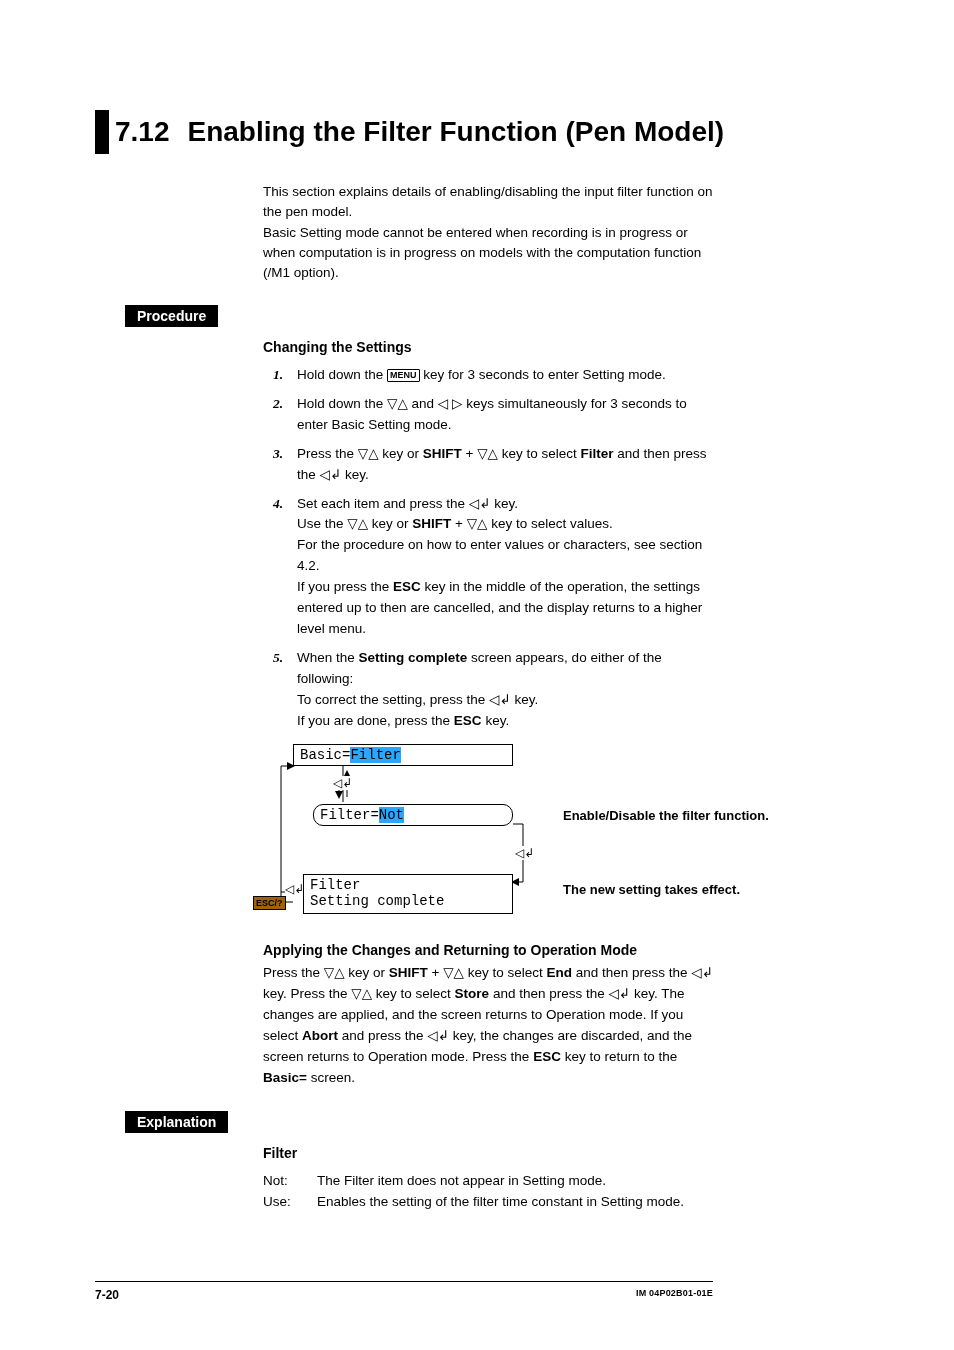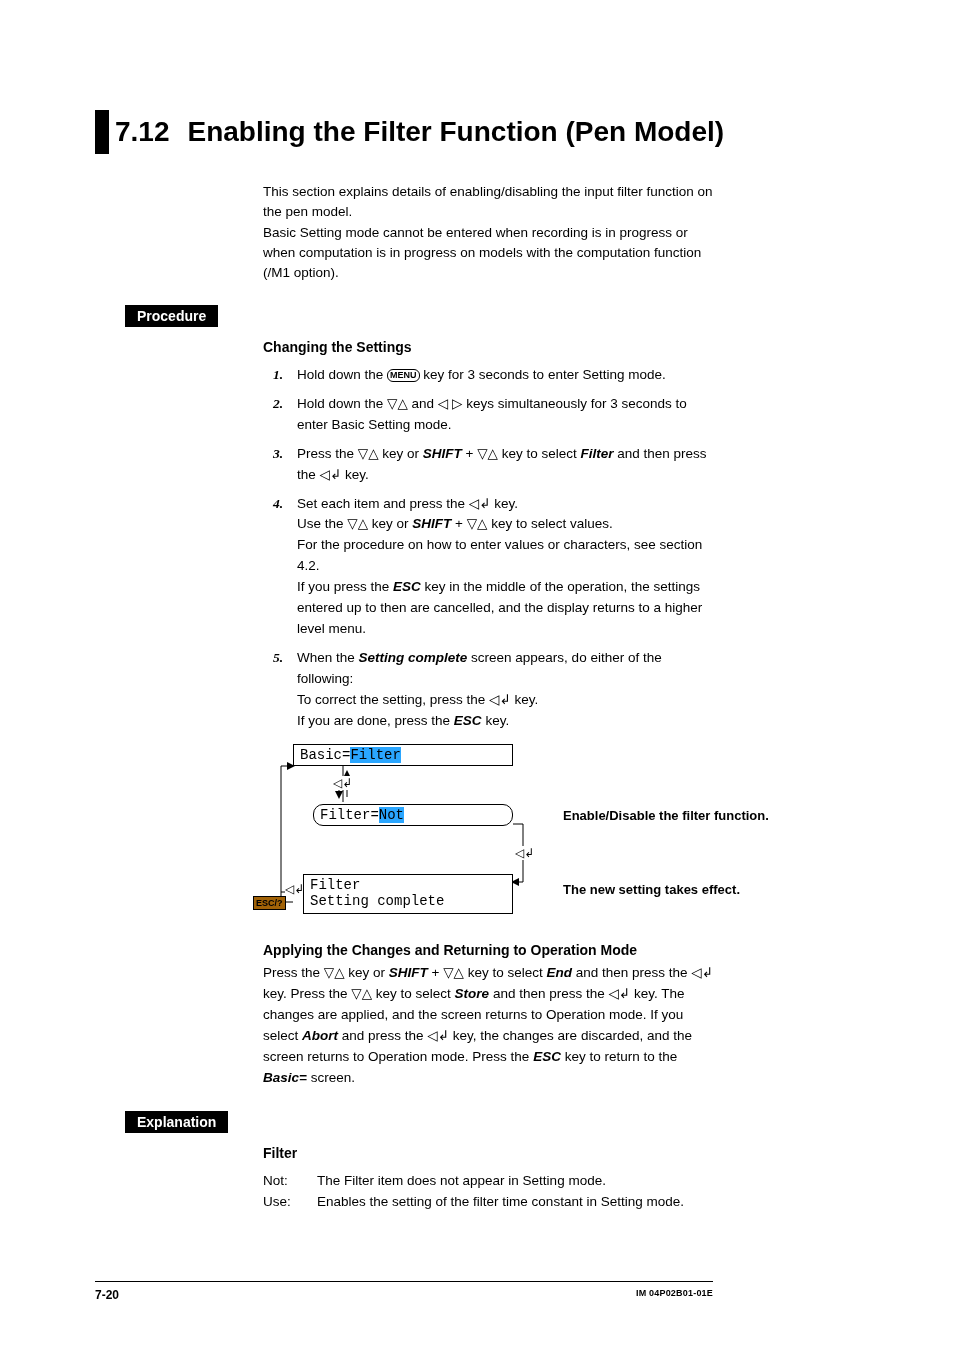--- a/index.html
+++ b/index.html
@@ -76,32 +76,32 @@
     position: absolute;
     left: 10px;
     top: 0;
     font-style: italic;
     font-weight: bold;
     font-family: Georgia, 'Times New Roman', serif;
   }
   .menu-key {
     display: inline-block;
     border: 1px solid #000;
-    border-radius: 6px;
+    border-radius: 1px;
     font-size: 9px;
     font-weight: bold;
     padding: 0 2px;
     line-height: 11px;
     vertical-align: 1px;
     font-family: Arial, sans-serif;
   }
   .glyph {
     font-family: Arial, sans-serif;
   }
-  .bold { font-weight: bold; font-style: italic; }
+  .bold { font-weight: bold; }
 
   
   .diagram {
     position: relative;
     margin-left: 168px;
     width: 620px;
     height: 180px;
     margin-bottom: 18px;
   }
   .esc-box {

